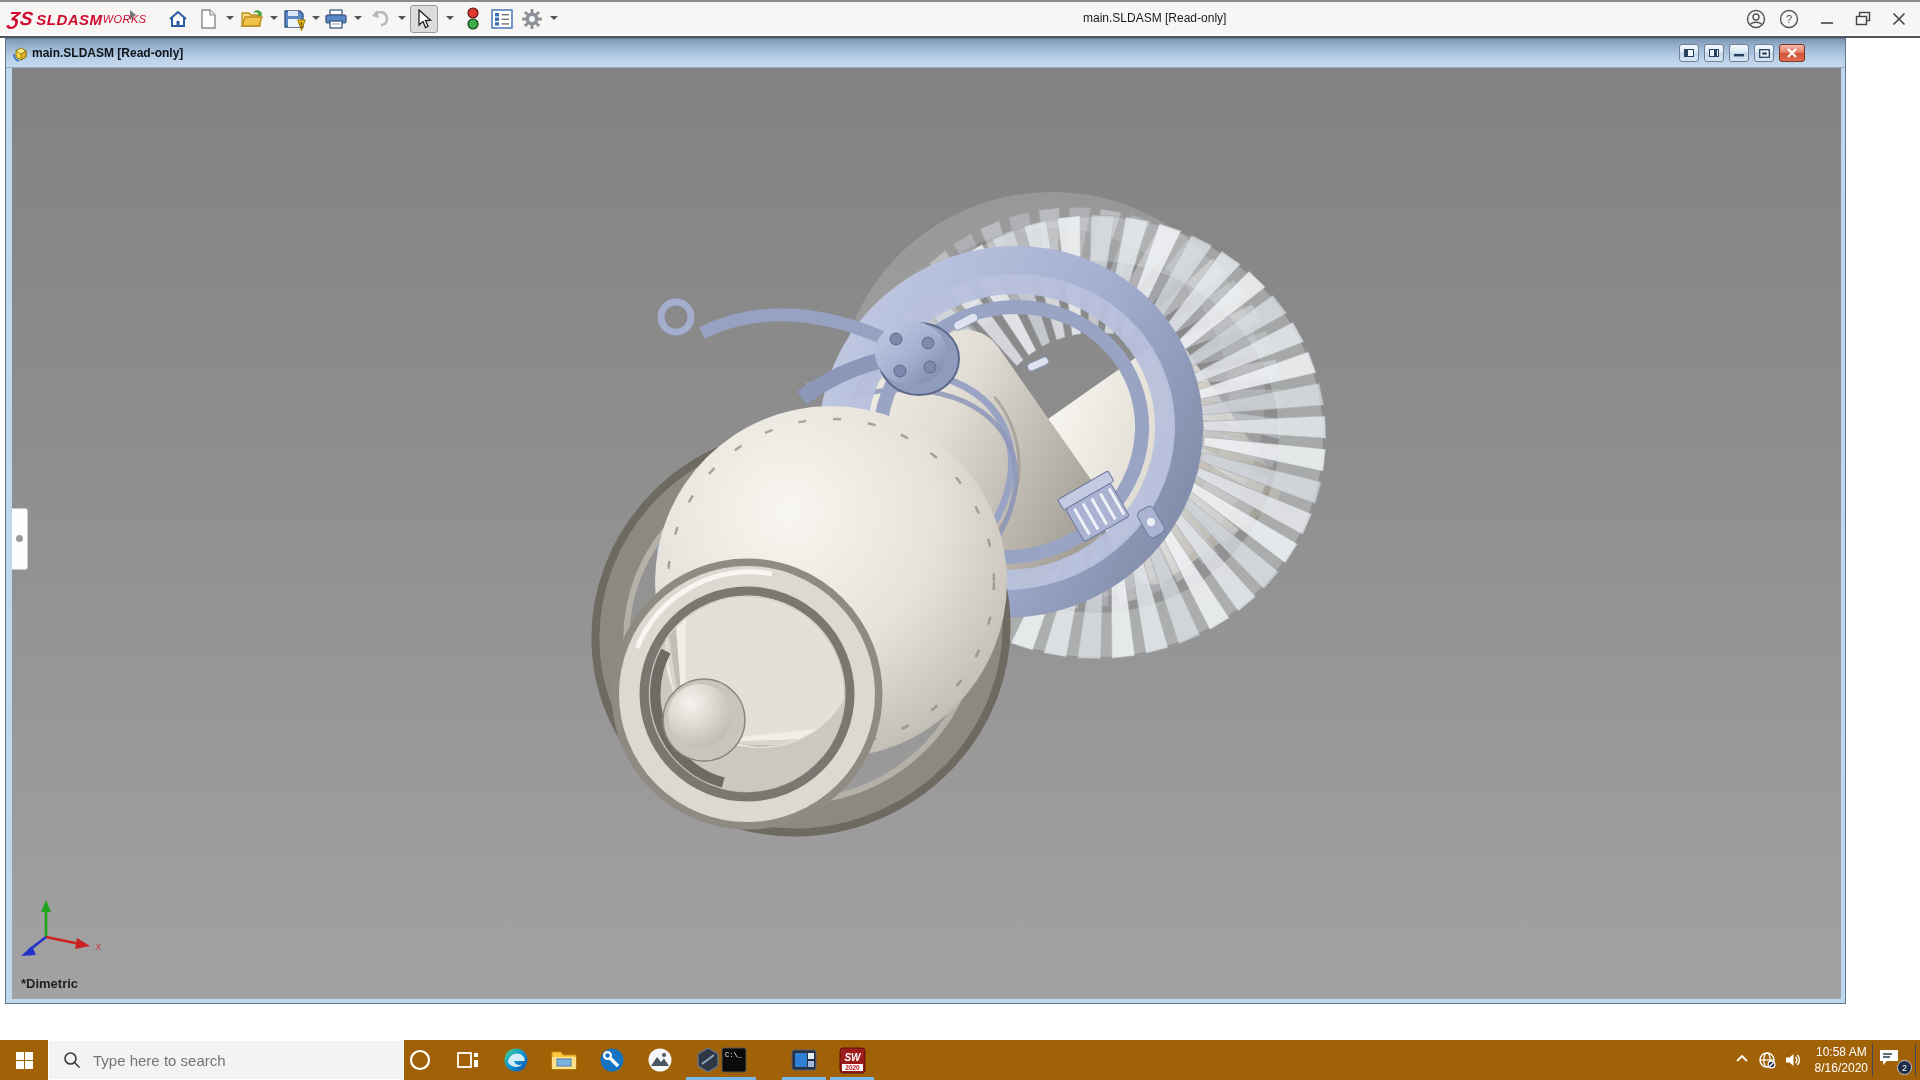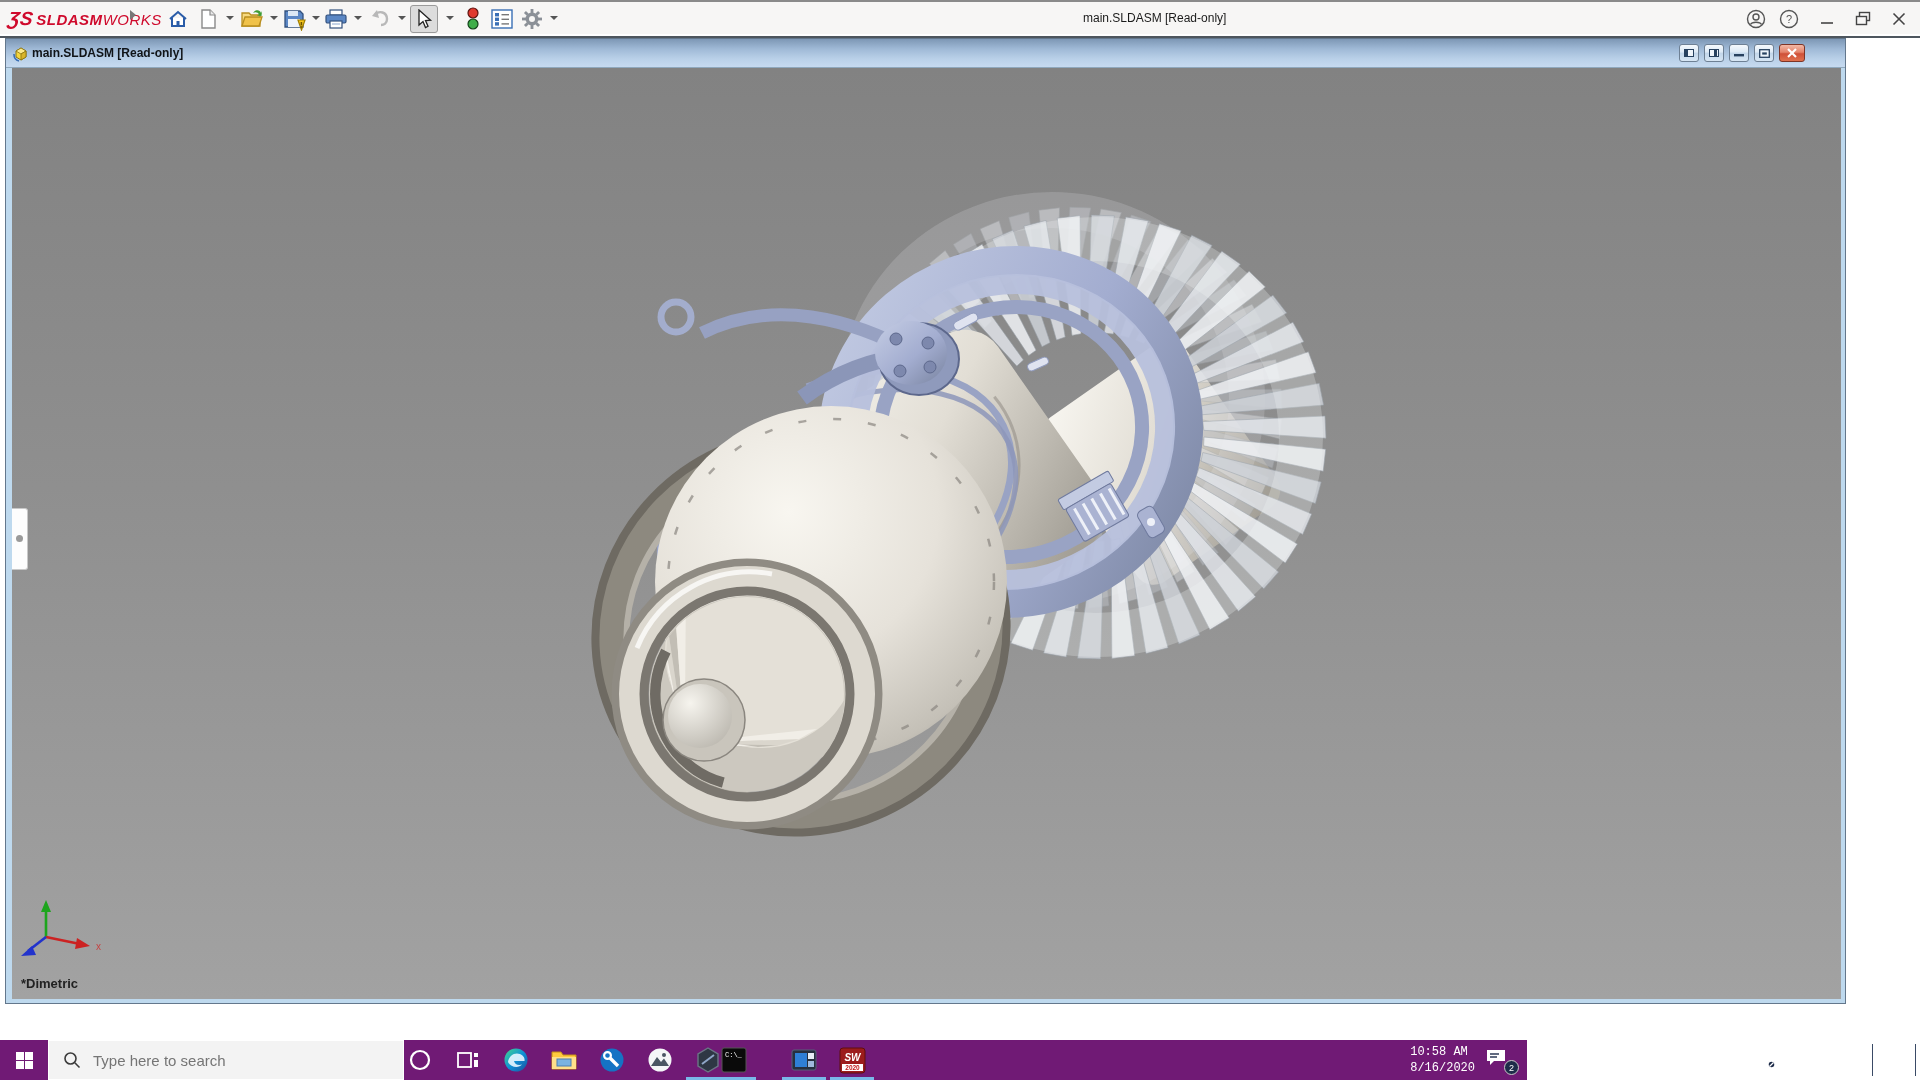--- a/index.html
+++ b/index.html
@@ -7,21 +7,21 @@
               font-family:"Liberation Sans", sans-serif; }
   .abs { position:absolute; }
 
   
   #appbar { position:absolute; left:0; top:0; width:1920px; height:34px;
             background:#f7f6f5; border-top:2px solid #8a8a8a; }
   #logo { position:absolute; left:8px; top:5px; height:24px; display:flex; align-items:center;
           color:#cf0a2c; font-style:italic; letter-spacing:.5px; }
   #logo .mark { font-weight:bold; font-size:19px; margin-right:3px; transform:skewX(-8deg); }
   #logo .solid { font-weight:bold; font-size:15px; }
-  #logo .works { font-weight:normal; font-size:15px; }
+  #logo .works { font-weight:normal; font-size:11px; }
   .flyout { position:absolute; left:130px; top:8px; width:0; height:0;
             border-left:6px solid #777; border-top:5px solid transparent; border-bottom:5px solid transparent; }
   .tbtn { position:absolute; top:3px; width:28px; height:28px; display:flex;
           align-items:center; justify-content:center; border-radius:3px; }
   .tbtn.sel { background:#dcdcdc; border:1px solid #9a9a9a; }
   .dd { position:absolute; top:14px; width:0; height:0; border-top:4px solid #555;
         border-left:4px solid transparent; border-right:4px solid transparent; }
   #apptitle { position:absolute; left:1083px; top:9px; font-size:12px; color:#1b1b1b; }
   .winctl { position:absolute; top:6px; width:22px; height:22px; display:flex;
             align-items:center; justify-content:center; color:#444; }
@@ -46,35 +46,35 @@
   
   #viewport { position:absolute; left:6px; top:29px; width:1829px; height:931px;
               background:linear-gradient(180deg,#828282 0%, #8f8f8f 45%, #a2a2a2 100%); overflow:hidden; }
   #splittab { position:absolute; left:0px; top:440px; width:16px; height:62px; background:#fdfdfd;
               border:1px solid #c9c9c9; border-left:none; border-radius:0 3px 3px 0; }
   #splittab .dot { position:absolute; left:4px; top:26px; width:7px; height:7px;
                    border-radius:50%; background:#9a9a9a; }
   #viewlabel { position:absolute; left:9px; top:908px; font-size:13px; font-weight:bold; color:#222; }
 
   
-  #taskbar { position:absolute; left:0; top:1040px; width:1527px; height:40px; background:#701a75;
+  #taskbar { position:absolute; left:0; top:1040px; width:1920px; height:40px; background:#a16207;
              color:#fff; }
   #startbtn { position:absolute; left:0; top:0; width:48px; height:40px; display:flex;
               align-items:center; justify-content:center; }
   .winlogo { width:17px; height:17px; display:grid; grid-template-columns:8px 8px; grid-gap:1px; }
   .winlogo i { background:#fff; width:8px; height:8px; }
   #searchbox { position:absolute; left:48px; top:0px; width:356px; height:40px; background:#f3f3f3;
                border:1px solid #ffffff; display:flex; align-items:center; }
   #searchbox input { border:none; outline:none; background:transparent; font-size:15px; color:#333;
                      width:290px; font-family:"Liberation Sans", sans-serif; }
   .slot { position:absolute; top:0; width:48px; height:40px; display:flex; align-items:center;
           justify-content:center; }
   .slot .openline { position:absolute; left:2px; bottom:0px; width:44px; height:3px; background:#79b8e8; }
   .trayicon { position:absolute; top:11px; color:#fff; }
-  #clock { position:absolute; right:52px; top:4px; text-align:left; font-size:12px; line-height:16px; color:#fff;font-family:Liberation Mono, monospace; }
+  #clock { position:absolute; right:52px; top:4px; text-align:center; font-size:12px; line-height:16px; color:#fff; }
   .sep { position:absolute; top:4px; width:1px; height:32px; background:#3a4a66; }
   #notif { position:absolute; right:12px; top:8px; width:30px; height:24px; }
   #notifbadge { position:absolute; right:-4px; bottom:-3px; width:15px; height:15px; border-radius:50%;
                 background:#1e2c4a; border:1px solid #c9c9c9; color:#fff; font-size:9px;
                 display:flex; align-items:center; justify-content:center; }
 </style>
 </head>
 <body>
 
 <div id="appbar">

